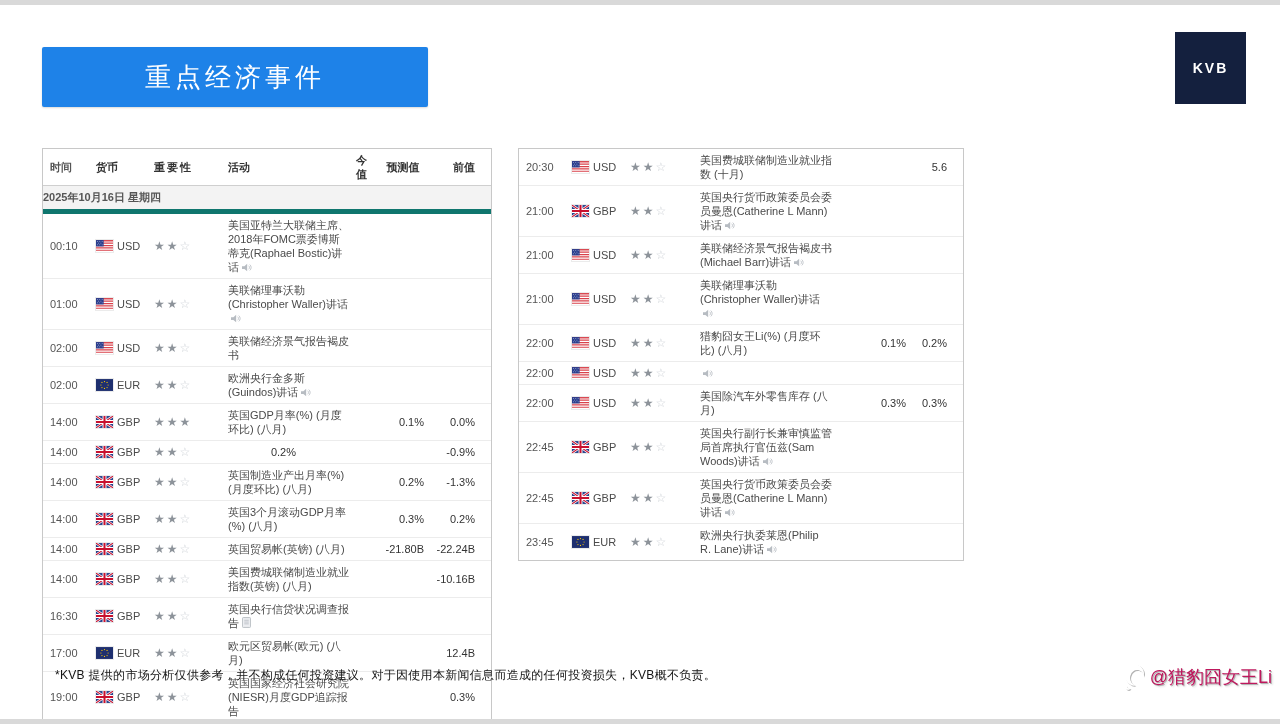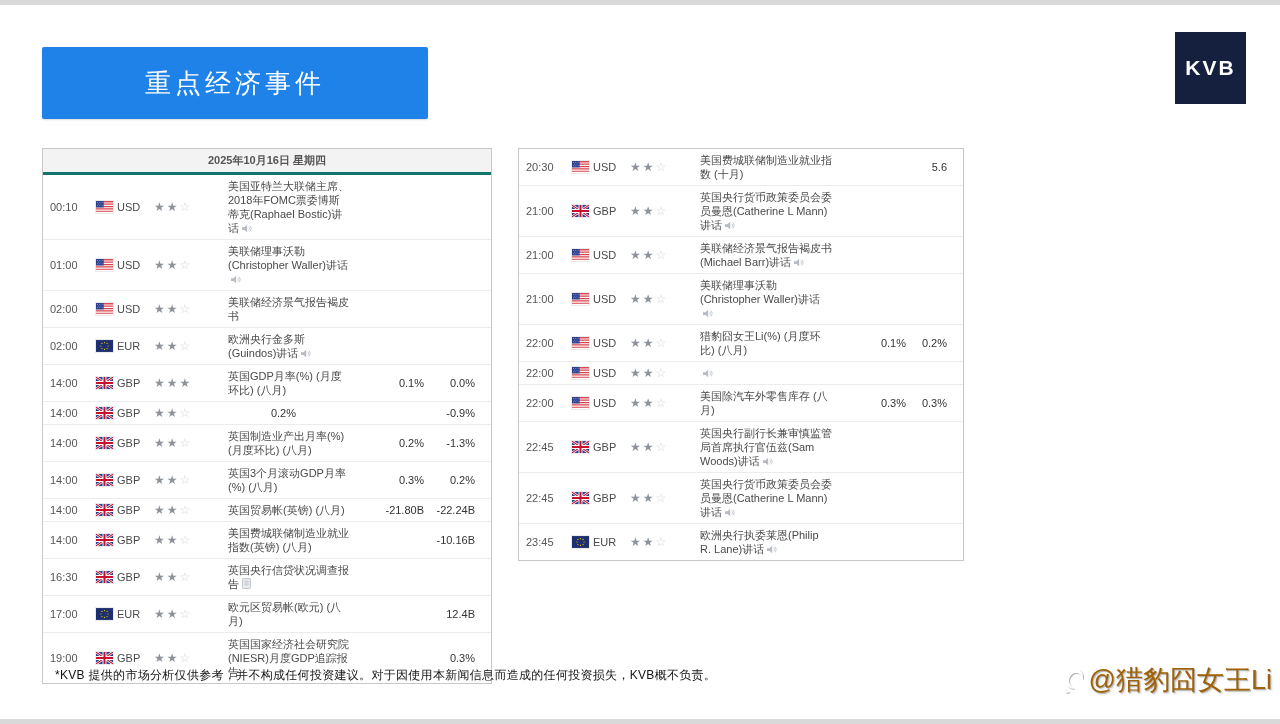--- a/index.html
+++ b/index.html
@@ -3,37 +3,37 @@
 <meta charset="utf-8">
 <style>
   html,body{margin:0;padding:0;background:#fff;}
   .slide{position:relative;width:1280px;height:724px;background:#ffffff;overflow:hidden;
          font-family:"Liberation Sans","DejaVu Sans",sans-serif;}
   .edge-strip{position:absolute;left:0;width:1280px;height:5px;background:#d9d9d9;}
   .edge-top{top:0;}
   .edge-bottom{bottom:0;}
 
   
-  .banner{position:absolute;left:42px;top:47px;width:386px;height:72px;background:#1e82e8;
+  .banner{position:absolute;left:42px;top:47px;width:386px;height:60px;background:#1e82e8;
           border-radius:2px;display:flex;align-items:center;justify-content:center;
           box-shadow:0 1px 2px rgba(0,0,0,0.15);}
   .banner-title{color:#ffffff;font-size:26px;letter-spacing:4px;}
 
   
   .logo{position:absolute;left:1175px;top:32px;width:71px;height:72px;background:#14203e;
         display:flex;align-items:center;justify-content:center;}
-  .logo-text{color:#ffffff;font-size:21px;font-weight:bold;letter-spacing:2px;}
+  .logo-text{color:#ffffff;font-size:14px;font-weight:bold;letter-spacing:2px;}
 
   
   .cal{position:absolute;top:148px;background:#fff;border:1px solid #c8c8c8;font-size:11px;color:#4a4a4a;}
   #cal-left{left:42px;width:448px;}
   #cal-right{left:518px;width:444px;}
   .thead{display:flex;align-items:center;border-bottom:1px solid #cfcfcf;font-weight:bold;color:#333;}
-  .daterow{background:#f3f3f3;text-align:center;padding:4px 0;font-weight:bold;color:#555;
-           border-bottom:3px solid #0f766e;}
+  .daterow{background:#f3f3f3;padding:4px 0;font-weight:bold;color:#555;
+           border-bottom:5px solid #0f766e;}
   .trow{display:flex;align-items:center;border-bottom:1px solid #ececec;}
   .trow:last-child{border-bottom:none;}
   .c{box-sizing:border-box;padding:4px 3px;line-height:14px;}
   .thead .c{padding:4px 3px;}
   .c.time{width:50px;padding-left:7px;color:#555;}
   .c.cur{width:58px;display:flex;align-items:center;gap:4px;}
   .c.imp{width:74px;letter-spacing:2px;white-space:nowrap;}
   .c.act{width:128px;}
   #cal-right .c.act{width:138px;}
   #cal-right .c.imp{width:70px;}
@@ -46,39 +46,48 @@
   .star.on{color:#8d939a;}
   .star.off{color:#ced2d7;}
   .flag{display:inline-block;width:17px;height:12px;line-height:0;box-shadow:0 0 0 1px rgba(0,0,0,0.08);}
   .flag svg{display:block;}
   .aud,.doc{display:inline-block;margin-left:3px;vertical-align:-1px;line-height:0;}
 
   
   .disclaimer{position:absolute;left:55px;top:667px;width:900px;font-size:12px;color:#151515;
               letter-spacing:0.3px;}
   .watermark{position:absolute;right:8px;top:662px;display:flex;align-items:center;gap:3px;
-             color:#a16207;font-size:27px;
+             color:#be185d;font-size:18px;
              text-shadow:1px 1px 0 #b3b3b3, 2px 2px 2px rgba(0,0,0,0.12);}
   .wm-icon{line-height:0;filter:drop-shadow(1px 1px 0 #b3b3b3);}
 </style>
 </head>
 <body>
 
 <div class="slide">
   <div class="edge-strip edge-top"></div>
 
   <div class="banner">
     <span class="banner-title">重点经济事件</span>
   </div>
 
   <div class="logo">
     <span class="logo-text">KVB</span>
   </div>
 
   <div class="cal" id="cal-left">
+    <div class="thead">
+      <div class="c time">时间</div>
+      <div class="c cur">货币</div>
+      <div class="c imp">重要性</div>
+      <div class="c act">活动</div>
+      <div class="c actual">今值</div>
+      <div class="c fore">预测值</div>
+      <div class="c prev">前值</div>
+    </div>
     <div class="daterow">2025年10月16日  星期四</div>
     <div id="tbody-left">
         <div class="trow">
           <div class="c time">00:10</div>
           <div class="c cur">
             <span class="flag">
               <svg width="17" height="12" viewBox="0 0 20 14">
                 <rect width="20" height="14" fill="#d8404a"></rect>
                 <path d="M0 2.3h20M0 5.1h20M0 7.9h20M0 10.7h20M0 13.3h20" stroke="#fff" stroke-width="1.4"></path>
                 <rect width="9" height="7.5" fill="#2b3f8e"></rect>

